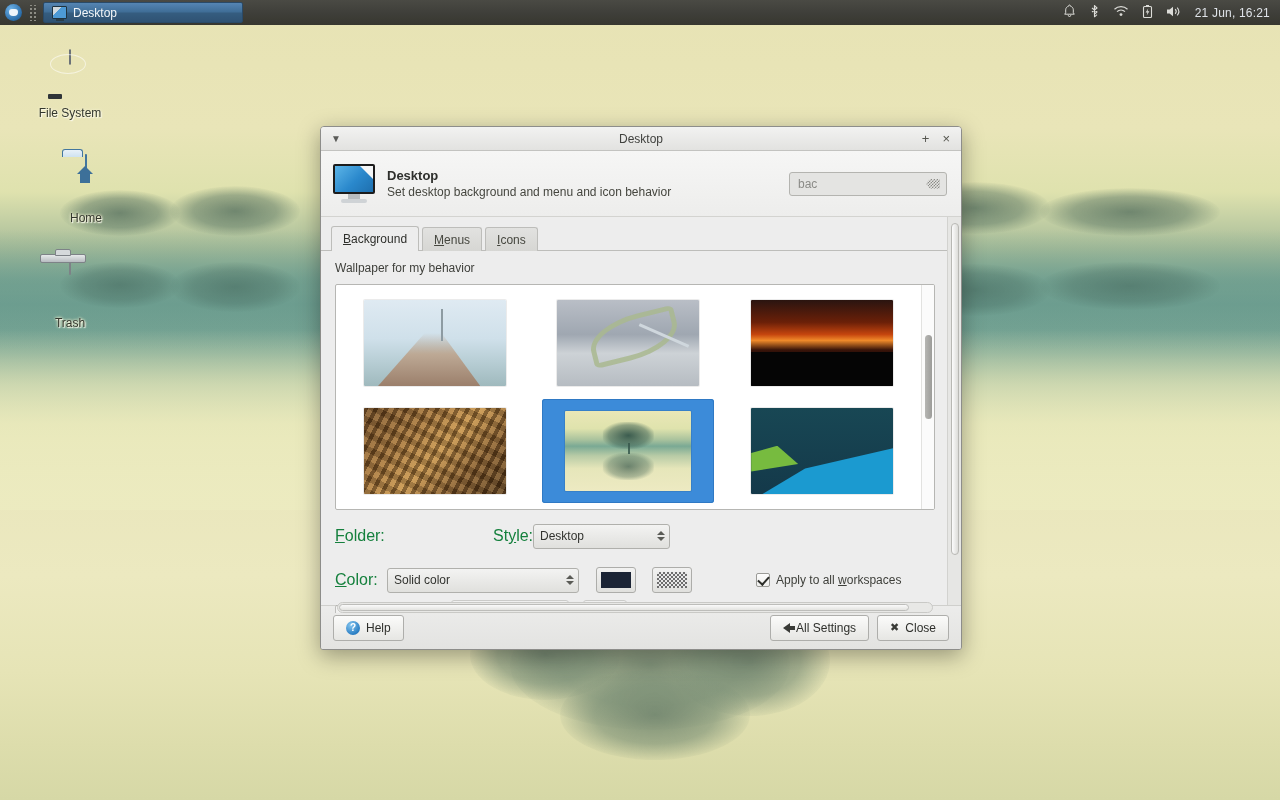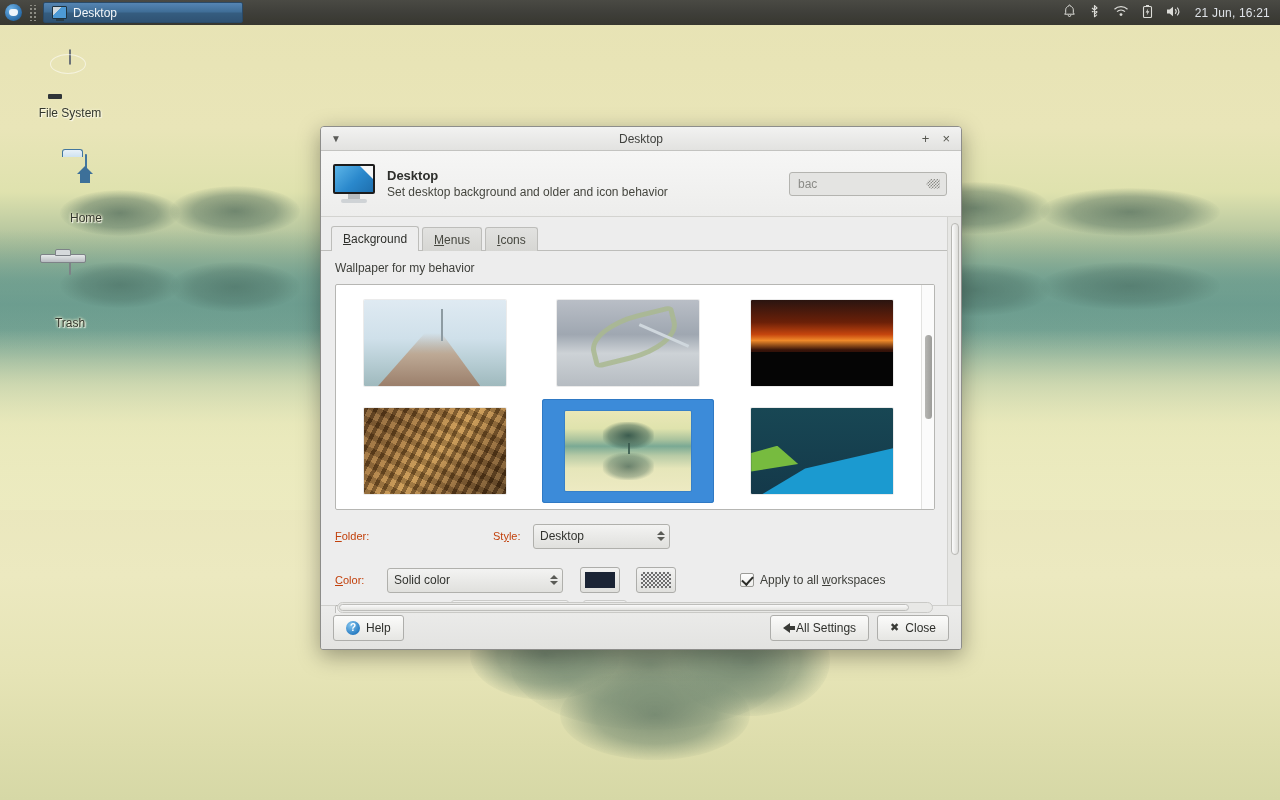--- a/index.html
+++ b/index.html
@@ -256,21 +256,21 @@
     background:#77bb3f; clip-path: polygon(0 24%, 40% 0, 72% 62%, 0 88%); }
 
   
   .wp-sb { width:13px; flex:0 0 auto; background:#fbfbfb; border-left:1px solid #e2e2e0; position:relative; }
   .wp-sb .thumb { position:absolute; left:3px; top:50px; width:7px; height:84px; border-radius:4px;
                   background: linear-gradient(to right,#b6b6b3,#9c9c99); }
 
   
   .rows { padding-top: 11px; }
   .row { display:flex; align-items:center; height:30px; }
-  .row .lbl { font-size:11px; color:#c2410c; }
+  .row .lbl { font-size:16px; color:#15803d; }
   .lbl u { text-decoration: underline; }
 
   .combo {
     height:25px; border:1px solid #b0b0ac; border-radius:3px;
     background: linear-gradient(to bottom,#f3f3f2,#e0e0dd);
     display:flex; align-items:center; padding: 0 4px 0 6px; font-size:12px; color:#32332f;
     position:relative;
   }
   .combo .spin { margin-left:auto; display:flex; flex-direction:column; gap:2px; padding-left:8px; }
   .combo .spin i { width:0;height:0;border-left:4px solid transparent;border-right:4px solid transparent; }
@@ -445,21 +445,21 @@
   <div id="header">
     <span class="hdr-icon">
       <span class="screen">
           <i></i>
         </span>
         <span class="stand"></span>
         <span class="base"></span>
     </span>
     <span class="hdr-text">
       <span class="hdr-title">Desktop</span>
-      <span class="hdr-sub">Set desktop background and older and icon behavior</span>
+      <span class="hdr-sub">Set desktop background and menu and icon behavior</span>
     </span>
     <span class="search-wrap">
       <input type="text" value="bac" placeholder="Search" style="">
       <span class="clr-ico"></span>
     </span>
   </div>
 
   <div id="body">
     <div id="content">
 
@@ -517,21 +517,21 @@
               <span>Desktop</span>
               <span class="spin">
                   <i class="up"></i>
                   <i class="dn"></i>
                 </span>
             </span>
           </div>
 
           <div class="row" style="margin-top:14px;">
             <span class="lbl" style="width:52px;"><u>C</u><span>olor:</span></span>
-            <span class="combo" style="width:176px;">
+            <span class="combo" style="width:192px;">
               <span>Solid color</span>
               <span class="spin">
                   <i class="up"></i>
                   <i class="dn"></i>
                 </span>
             </span>
             <span class="swatch solid" style="margin-left:17px;">
                 <i></i>
               </span>
             <span class="swatch checker" style="margin-left:16px;">

